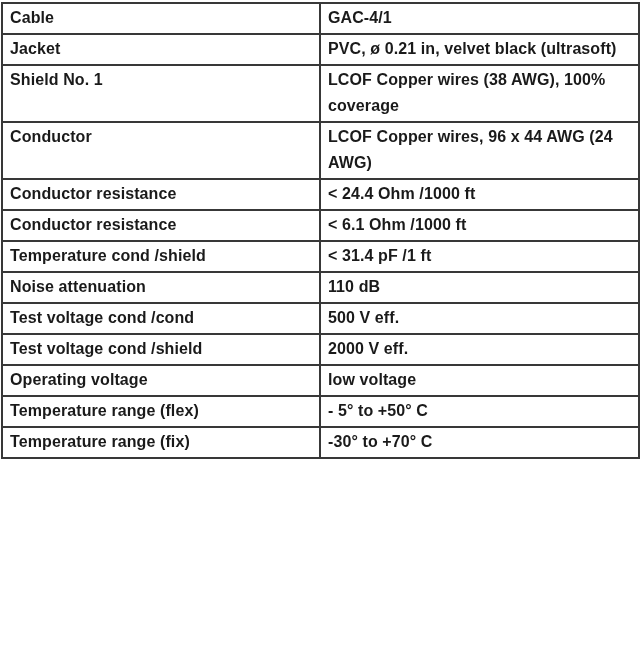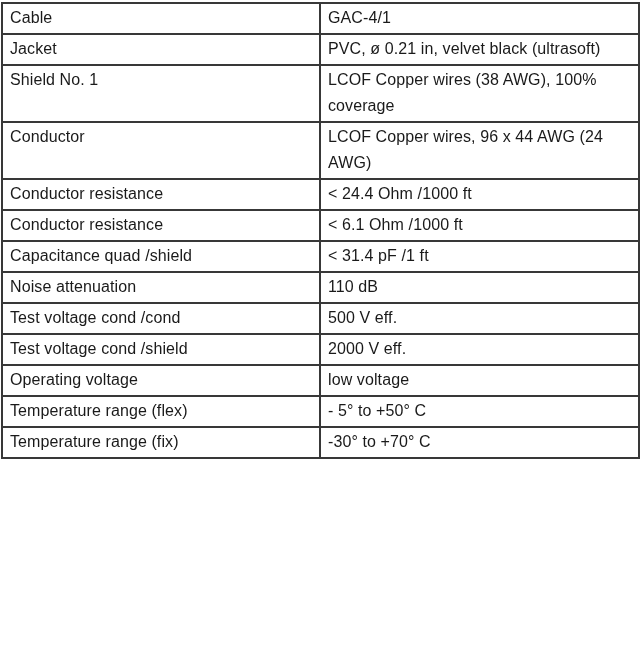--- a/index.html
+++ b/index.html
@@ -24,20 +24,21 @@
   table.spec-table col.col-label { width: 318px; }
   table.spec-table col.col-value { width: 319px; }
   table.spec-table td {
     border: 2px solid #383838;
     vertical-align: top;
     padding: 1px 6px 2px 7px;
     font-size: 16px;
     line-height: 26px;
     letter-spacing: 0.1px;
     overflow: hidden;
+    font-weight: bold;
   }
   table.spec-table tr { height: 27px; }
 </style>
 </head>
 <body>
 
 <table class="spec-table">
   <colgroup>
     <col class="col-label">
     <col class="col-value">
@@ -61,21 +62,21 @@
       </tr>
       <tr>
         <td>Conductor resistance</td>
         <td>&lt; 24.4 Ohm /1000 ft</td>
       </tr>
       <tr>
         <td>Conductor resistance</td>
         <td>&lt; 6.1 Ohm /1000 ft</td>
       </tr>
       <tr>
-        <td>Capacitance quad /shield</td>
+        <td>Temperature cond /shield</td>
         <td>&lt; 31.4 pF /1 ft</td>
       </tr>
       <tr>
         <td>Noise attenuation</td>
         <td>110 dB</td>
       </tr>
       <tr>
         <td>Test voltage cond /cond</td>
         <td>500 V eff.</td>
       </tr>

